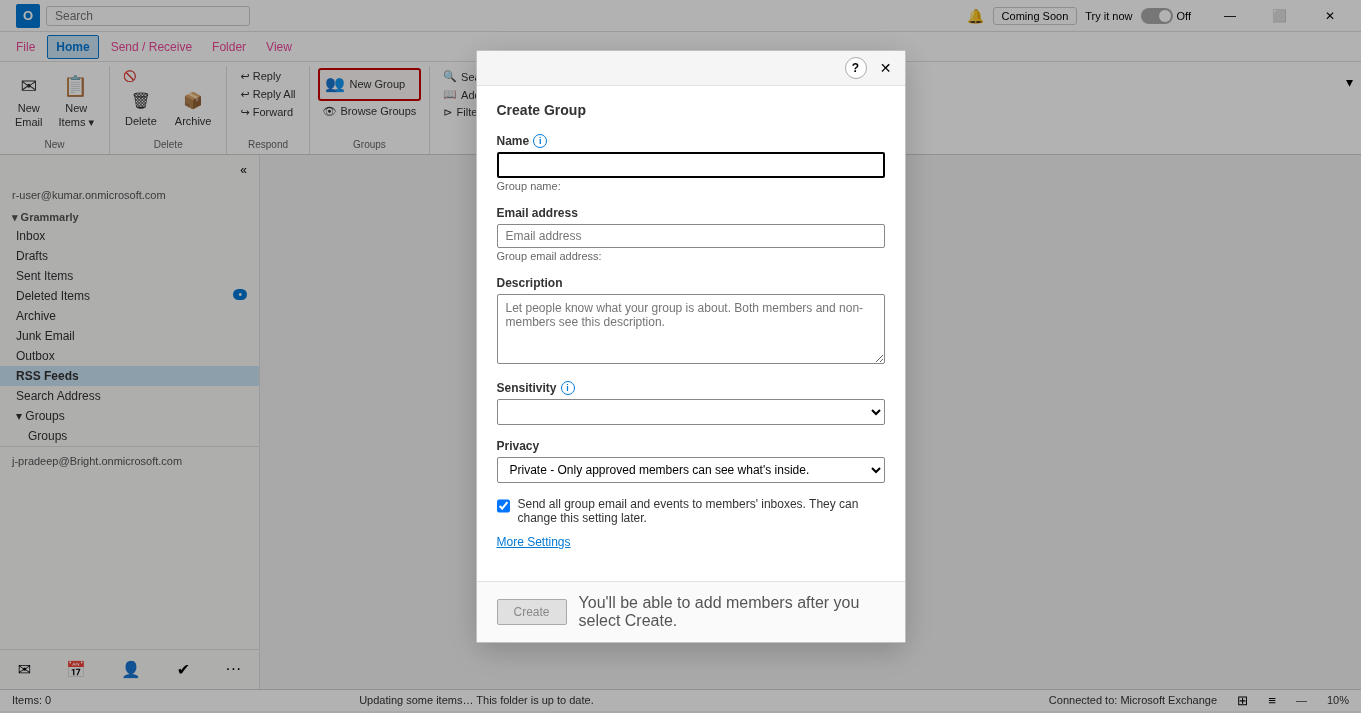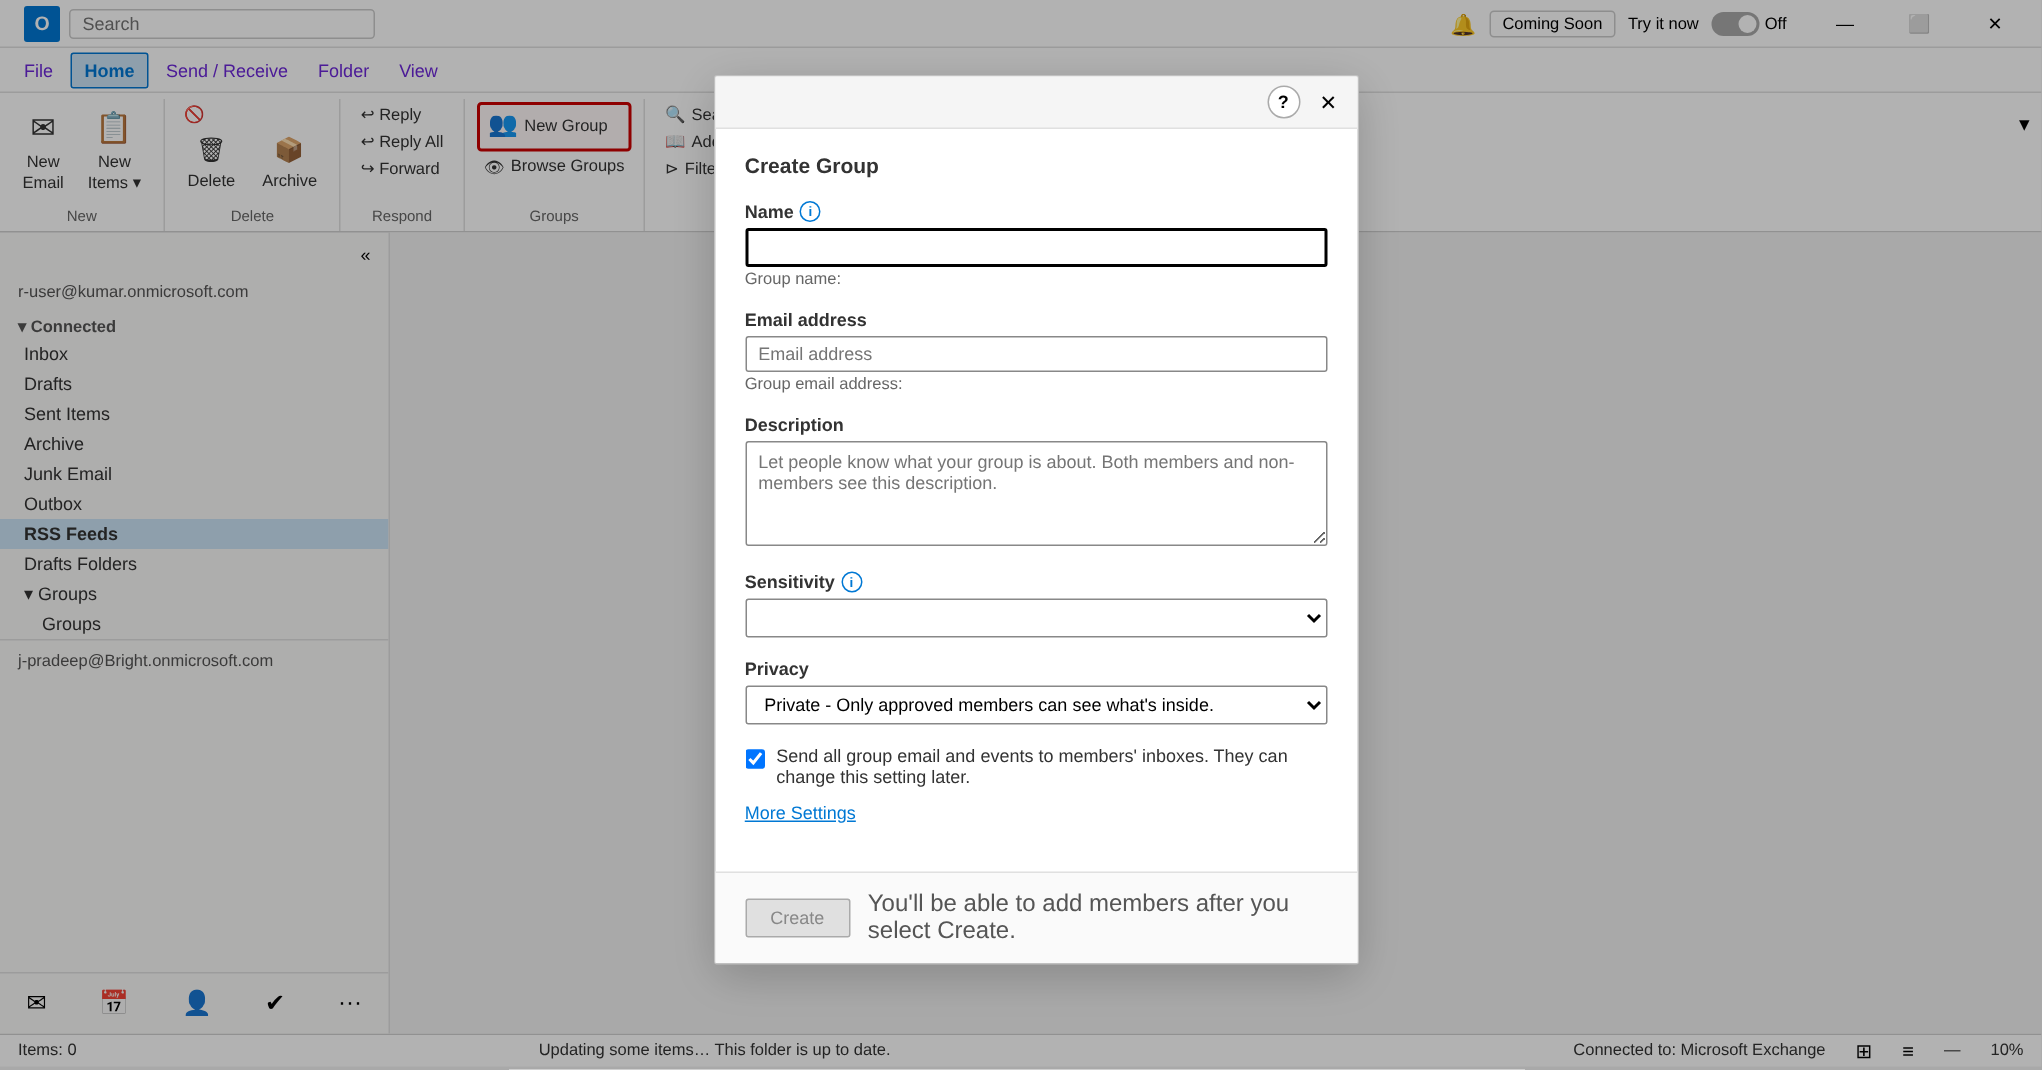--- a/index.html
+++ b/index.html
@@ -26,21 +26,21 @@
       align-items: center;
       padding: 0 8px;
       gap: 4px;
       border-bottom: 1px solid #e0e0e0;
     }
     .menu-item {
       padding: 4px 8px;
       cursor: pointer;
       font-size: 12px;
       border-radius: 2px;
-      color: #6d28d9;
+      color: #ec4899;
     }
     .menu-item.active { background: #cce4f7; color: #0078d4; border: 1px solid #0078d4; font-weight: 600; }
 
     
     .ribbon {
       background: #fff;
       border-bottom: 1px solid #d0d0d0;
       padding: 4px 0 0 0;
       display: flex;
       align-items: stretch;
@@ -476,30 +476,31 @@
 
 <div class="main-layout">
 
   <div class="sidebar">
     <div class="sidebar-toggle">
       <span style="cursor:pointer;padding:2px 6px;font-size:12px;">«</span>
     </div>
 
     <div class="sidebar-account">r-user@kumar.onmicrosoft.com</div>
 
-    <div class="sidebar-section">▾ Connected</div>
+    <div class="sidebar-section">▾ Grammarly</div>
 
     <div class="sidebar-folder">Inbox</div>
     <div class="sidebar-folder">Drafts</div>
     <div class="sidebar-folder">Sent Items</div>
+    <div class="sidebar-folder">Deleted Items <span class="sidebar-badge">•</span></div>
     <div class="sidebar-folder">Archive</div>
     <div class="sidebar-folder">Junk Email</div>
     <div class="sidebar-folder">Outbox</div>
     <div class="sidebar-folder active">RSS Feeds</div>
-    <div class="sidebar-folder">Drafts Folders</div>
+    <div class="sidebar-folder">Search Address</div>
     <div class="sidebar-folder">▾ Groups</div>
     <div class="sidebar-folder indent">Groups</div>
 
     <div class="sidebar-account2">j-pradeep@Bright.onmicrosoft.com</div>
 
     <div style="flex:1;"></div>
 
     <div class="sidebar-bottom">
       <div class="sidebar-bottom-btn">✉</div>
       <div class="sidebar-bottom-btn">📅</div>

